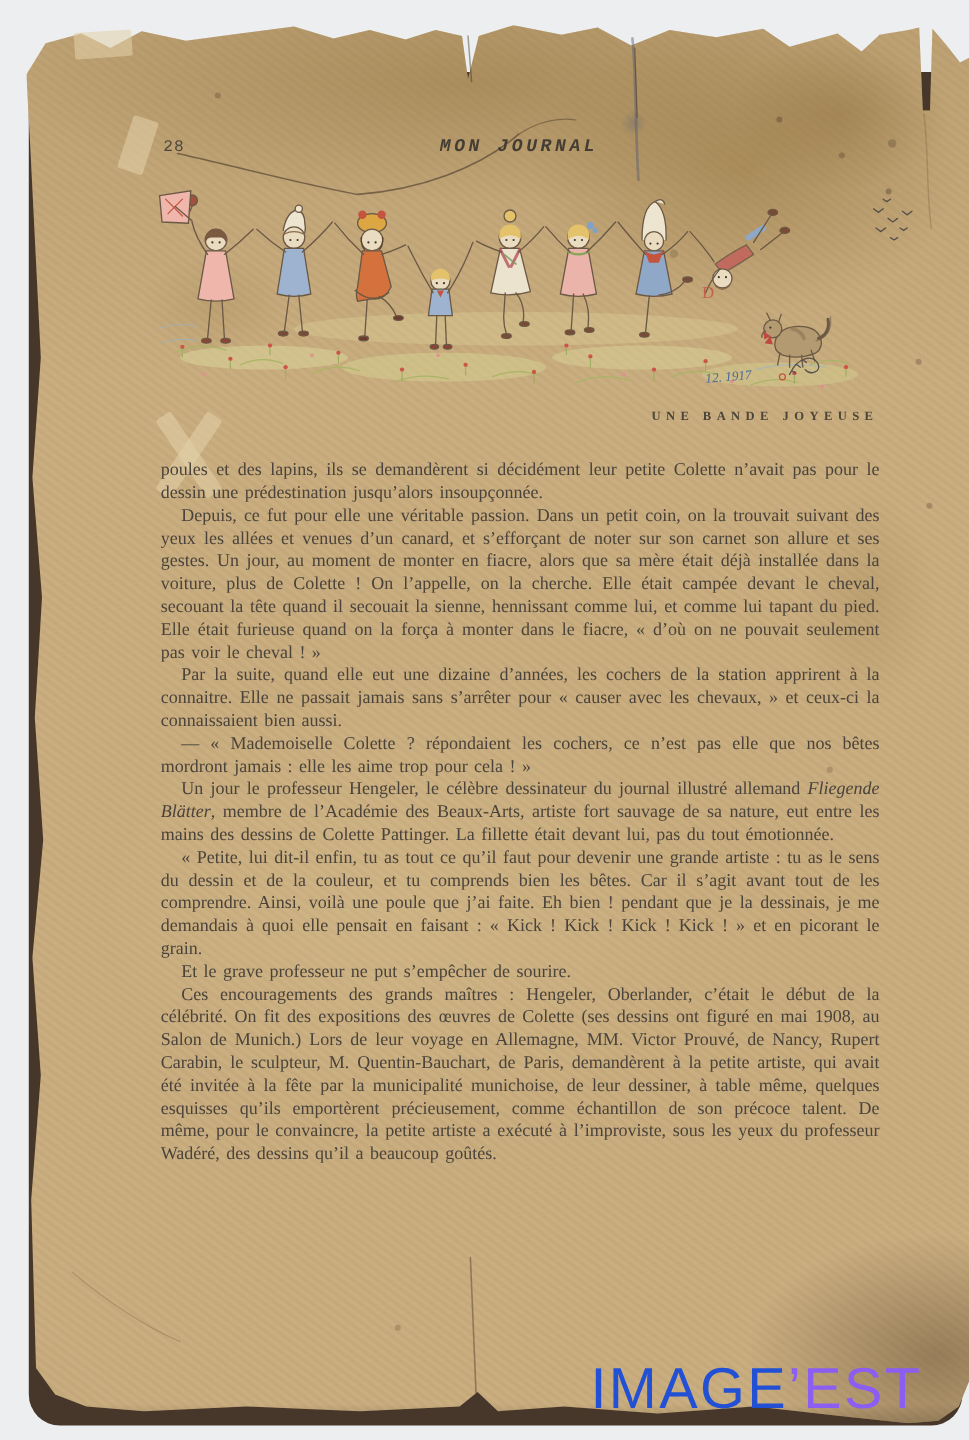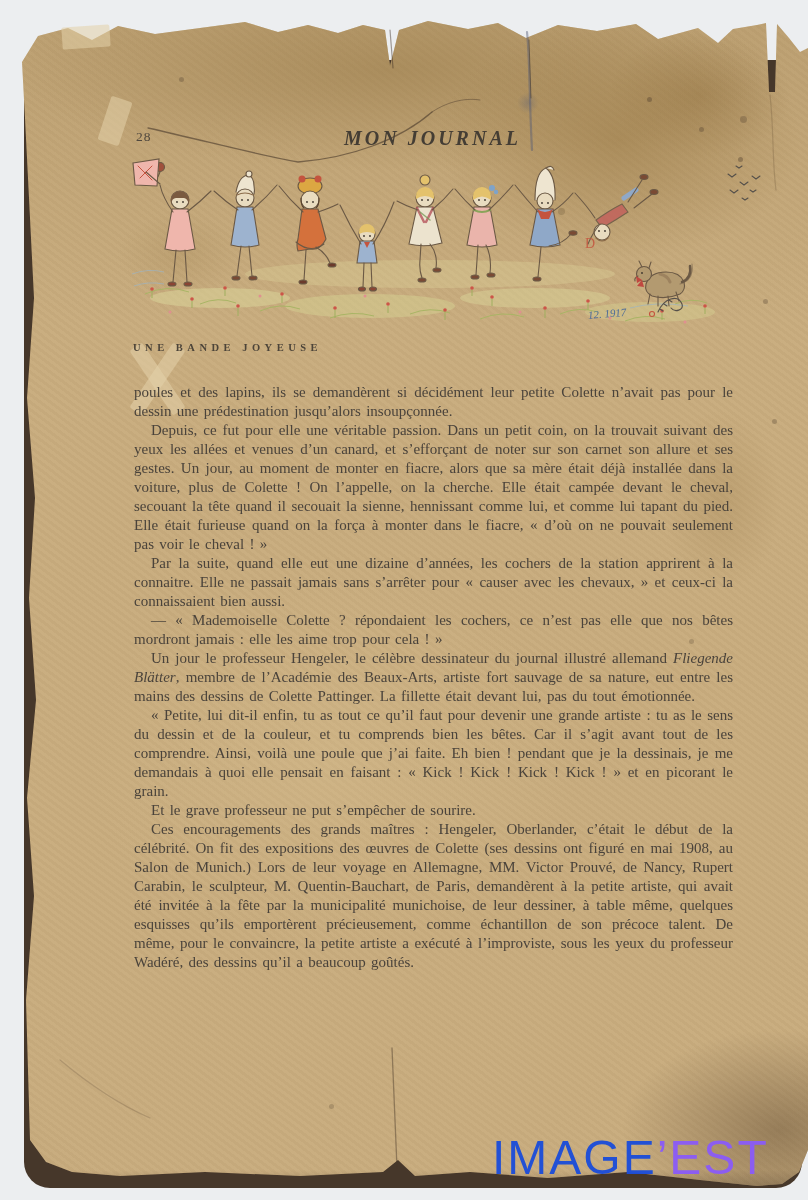--- a/index.html
+++ b/index.html
@@ -45,28 +45,28 @@
 
   .specks{position:absolute;left:0;top:0;width:3px;height:3px;border-radius:50%;
     box-shadow:648px 98px 0 1px rgba(80,62,45,.4),700px 128px 0 1px rgba(80,62,45,.35),
       739px 158px 0 1px rgba(80,62,45,.4),764px 300px 0 1px rgba(80,62,45,.3),
       180px 78px 0 1px rgba(80,62,45,.3),742px 118px 0 2px rgba(80,62,45,.3),
       560px 210px 0 2px rgba(110,88,55,.3),773px 420px 0 1px rgba(80,62,45,.3),
       330px 1105px 0 1px rgba(80,62,45,.25),690px 640px 0 1px rgba(80,62,45,.25);}
 
   .cracks{position:absolute;left:0;top:0;pointer-events:none;}
 
-  .header{position:absolute;left:133px;top:127px;width:599px;height:22px;}
+  .header{position:absolute;left:133px;top:114px;width:599px;height:22px;font-family:Liberation Mono, monospace;}
   .pagenum{position:absolute;left:3px;top:2px;font-size:13.5px;color:#50483e;letter-spacing:1px;}
-  .jtitle{display:block;text-align:center;font-style:italic;font-weight:bold;font-size:20px;
+  .jtitle{display:block;text-align:center;font-style:italic;font-weight:bold;font-size:15px;
     letter-spacing:3px;color:#443d34;}
 
   .illu{position:absolute;left:130px;top:146px;}
 
-  .caption{position:absolute;left:133px;top:342px;width:599px;text-align:left;
+  .caption{position:absolute;left:133px;top:342px;width:599px;text-align:right;
     font-size:10.5px;font-weight:bold;letter-spacing:4.5px;color:#4c4439;}
 
   .textblock{position:absolute;left:134px;top:383px;width:599px;font-size:15px;
     line-height:19px;color:#4a433b;text-align:justify;word-spacing:1.6px;}
   .textblock p{margin:0;text-indent:17px;}
   .textblock p.noindent{text-indent:0;}
   .it{font-style:italic;}
 
   .watermark{position:absolute;left:492px;top:1130px;white-space:nowrap;
     font-family:"Liberation Sans",sans-serif;font-size:48px;font-weight:400;

